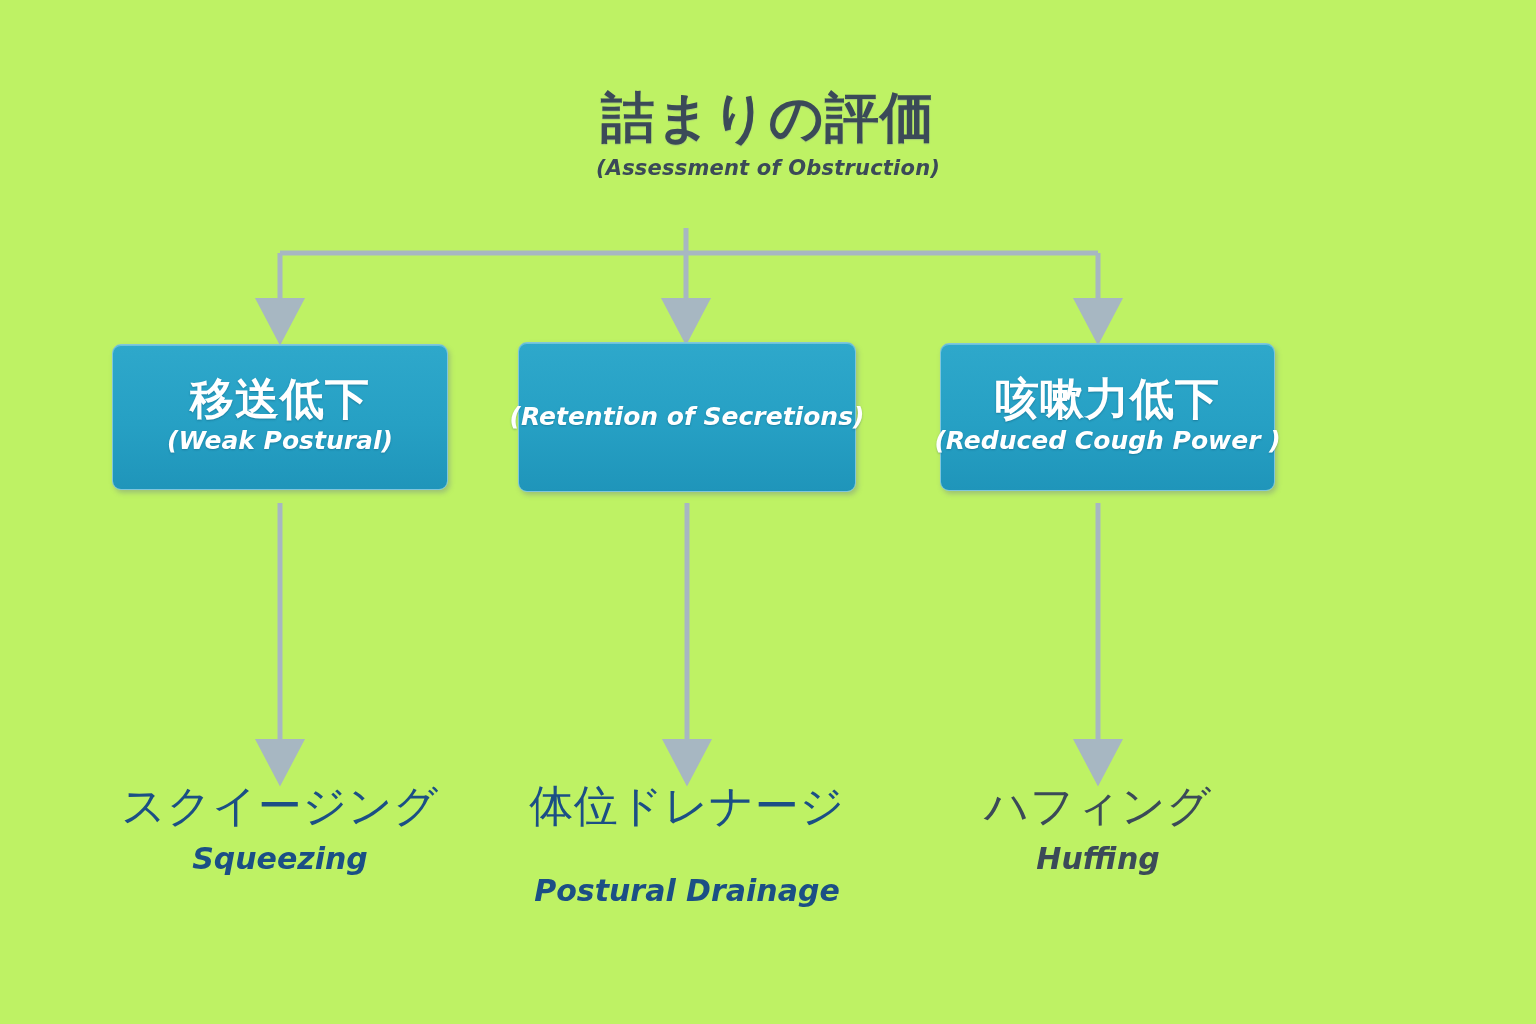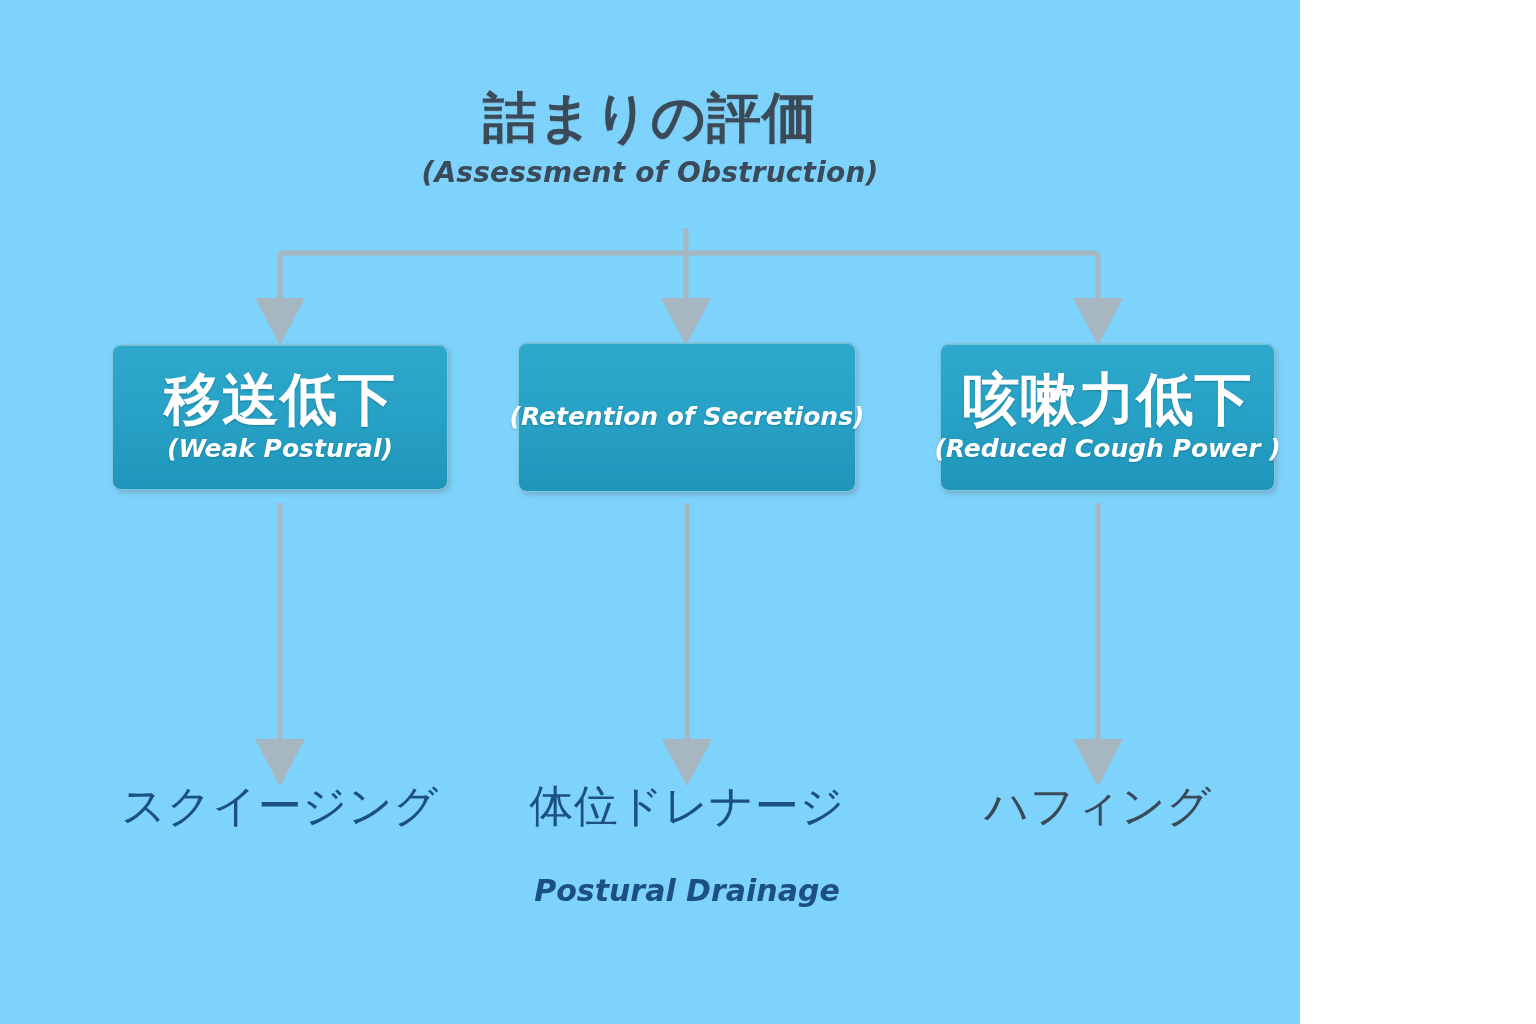--- a/index.html
+++ b/index.html
@@ -8,23 +8,23 @@
     padding: 0;
     background: #ffffff;
   }
   body {
     font-family: "Liberation Sans", "DejaVu Sans", sans-serif;
     -webkit-font-smoothing: antialiased;
   }
 
   #canvas {
     position: relative;
-    width: 1300px;
+    width: 1536px;
     height: 1024px;
-    background: #7dd3fc;
+    background: #bef264;
     overflow: hidden;
   }
 
   
   .title-block {
     position: absolute;
     left: 0;
     right: 0;
     top: 88px;
     text-align: center;
@@ -34,21 +34,21 @@
     font-size: 54px;
     font-weight: 700;
     letter-spacing: 1px;
     color: #3b4a58;
     line-height: 1.12;
     text-shadow: 0 1px 1px rgba(120,135,150,0.35);
   }
   .title-en {
     margin-top: 8px;
     font-family: "DejaVu Sans", "Liberation Sans", sans-serif;
-    font-size: 28px;
+    font-size: 21px;
     font-style: italic;
     font-weight: 600;
     color: #3b4a58;
     letter-spacing: 0.2px;
   }
 
   
   #connectors {
     position: absolute;
     left: 0;
@@ -69,21 +69,21 @@
     box-shadow: 2px 3px 5px rgba(110,125,140,0.40),
                 inset 0 1px 0 rgba(255,255,255,0.30);
     display: flex;
     flex-direction: column;
     align-items: center;
     justify-content: center;
     padding: 6px 10px 10px 10px;
   }
   .box-jp {
     font-family: "DejaVu Sans", "Liberation Sans", sans-serif;
-    font-size: 57px;
+    font-size: 44px;
     font-weight: 700;
     color: #ffffff;
     line-height: 1.1;
     letter-spacing: 1px;
     white-space: nowrap;
     text-shadow: 0 1px 2px rgba(0,60,85,0.35);
   }
   .box-en {
     margin-top: 4px;
     font-family: "DejaVu Sans", "Liberation Sans", sans-serif;
@@ -159,24 +159,26 @@
     <div class="box-en">(Retention of Secretions)</div>
   </div>
 
   <div class="box" style="left:932px; top:343px; width:335px; height:148px;margin-left:8px;">
     <div class="box-jp">咳嗽力低下</div>
     <div class="box-en">(Reduced Cough Power )</div>
   </div>
 
   <div class="leaf" style="left:100px; top:780px;">
     <div class="leaf-jp" style="color: rgb(27, 79, 133);">スクイージング</div>
+    <div class="leaf-en" style="color: rgb(27, 79, 133);">Squeezing</div>
   </div>
 
   <div class="leaf" style="left:507px; top:780px;text-align:center;">
     <div class="leaf-jp" style="color: rgb(27, 79, 133);">体位ドレナージ</div>
     <div class="leaf-en" style="color: rgb(27, 79, 133); margin-top: 40px;">Postural Drainage</div>
   </div>
 
   <div class="leaf" style="left:918px; top:780px;">
     <div class="leaf-jp" style="color: rgb(59, 74, 88);">ハフィング</div>
+    <div class="leaf-en" style="color: rgb(59, 74, 88);">Huffing</div>
   </div>
 
 </div>
 
 </body></html>

